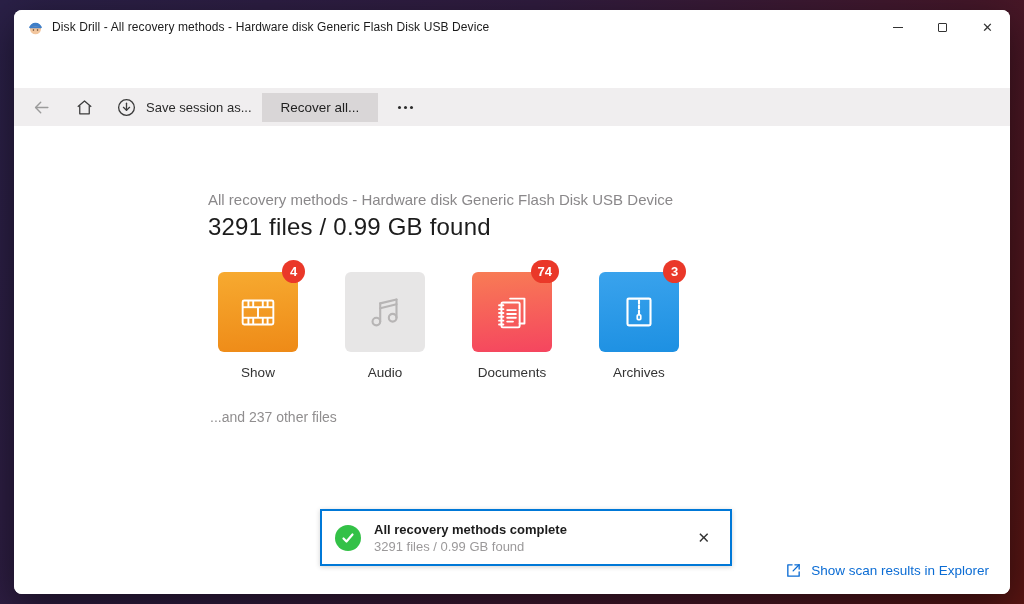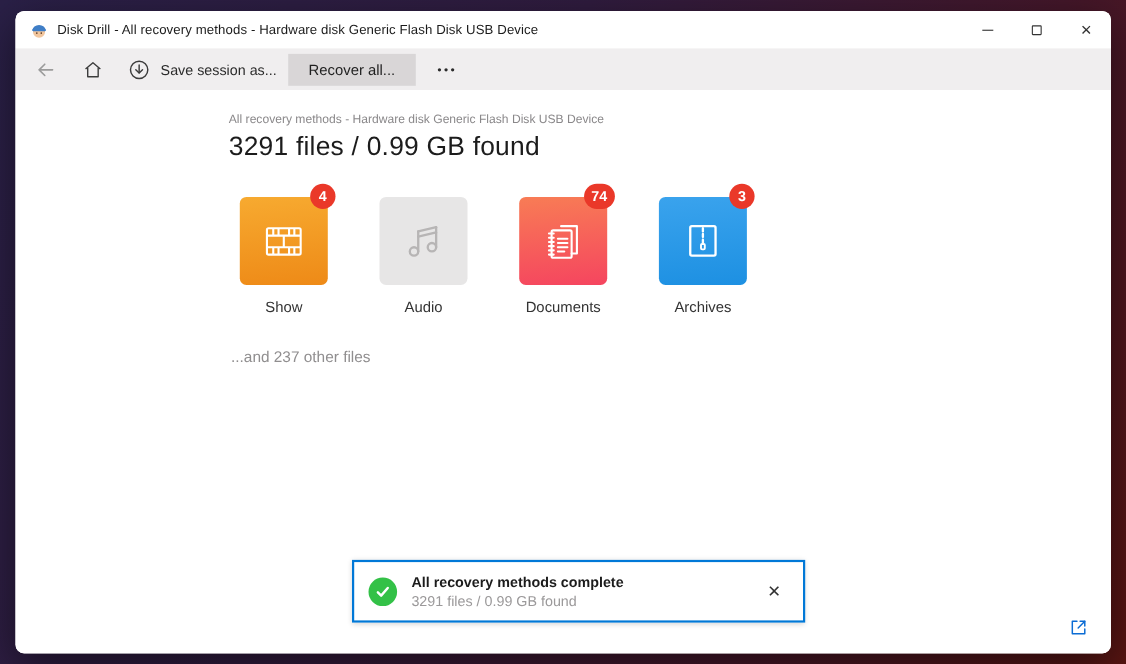--- a/index.html
+++ b/index.html
@@ -6,21 +6,21 @@
   html,body { width:1024px; height:604px; overflow:hidden; }
   body {
     font-family:"Liberation Sans", sans-serif;
     background:linear-gradient(118deg,#2a2047 0%,#301c3f 40%,#44172a 72%,#591512 100%);
     position:relative;
   }
   .window {
     position:absolute; left:14px; top:10px; width:996px; height:584px;
     background:#ffffff; border-radius:8px; overflow:hidden;
     box-shadow:0 12px 40px rgba(0,0,0,.5);
-    display:flex; flex-direction:column;
+    display:flex; flex-direction:column;gap:44px;
   }
   
   .titlebar { height:34px; flex:0 0 auto; display:flex; align-items:center; padding-left:13px; background:#fff; }
   .app-icon { width:17px; height:17px; margin-right:8px; flex:0 0 auto; }
   .title-text { font-size:12px; color:#1b1b1b; letter-spacing:.1px; }
   .win-controls { margin-left:auto; display:flex; height:100%; align-self:stretch; }
   .win-btn { width:45px; display:flex; align-items:center; justify-content:center; cursor:default; }
   .glyph-min { width:10px; height:1px; background:#333; }
   .glyph-max { width:9px; height:9px; border:1px solid #333; border-radius:1px; }
   .glyph-close { font-size:13px; color:#333; line-height:1; }
@@ -39,21 +39,21 @@
   }
   .recover-btn {
     margin-left:10px; border:none; background:#d9d6d7; color:#1f1f1f;
     font-family:"Liberation Sans",sans-serif; font-size:13.5px;
     padding:7px 19px; cursor:pointer;
   }
   .more-btn { margin-left:16px; margin-right:4px; display:flex; gap:3px; padding:6px 4px; cursor:pointer; }
   .more-btn i { width:3px; height:3px; border-radius:50%; background:#2b2b2b; }
   
   .content { flex:1; position:relative; background:#fff; padding:21px 0 0 194px; }
-  .subtitle { font-size:11px; color:#8a888a; }
+  .subtitle { font-size:15px; color:#8a888a; }
   .heading { margin-top:5px; font-size:24px; color:#1c1c1c; font-weight:400; letter-spacing:.2px; }
   .cards { display:flex; gap:47px; margin-top:31px; padding-left:10px; }
   .card { width:80px; text-align:center; }
   .tile {
     width:80px; height:80px; border-radius:6px; position:relative;
     display:flex; align-items:center; justify-content:center; cursor:pointer;
   }
   .tile-pictures  { background:linear-gradient(175deg,#4d86f5 0%,#6c5cf0 100%); }
   .tile-video     { background:linear-gradient(175deg,#f7aa30 0%,#ee8a17 100%); }
   .tile-audio     { background:#e7e6e6; }
@@ -237,15 +237,16 @@
     </span>
     <span class="notif-close">✕</span>
   </div>
 
   <a class="explorer-link">
     <svg width="17" height="17" viewBox="0 0 24 24" fill="none" stroke="#0b6cd4" stroke-width="1.9" stroke-linecap="round" stroke-linejoin="round">
       <path d="M10 4 H4 V20 H20 V14"></path>
       <polyline points="14,4 20,4 20,10"></polyline>
       <line x1="20" y1="4" x2="11.5" y2="12.5"></line>
     </svg>
+    <span>Show scan results in Explorer</span>
   </a>
 
 </div>
 
 </body></html>

